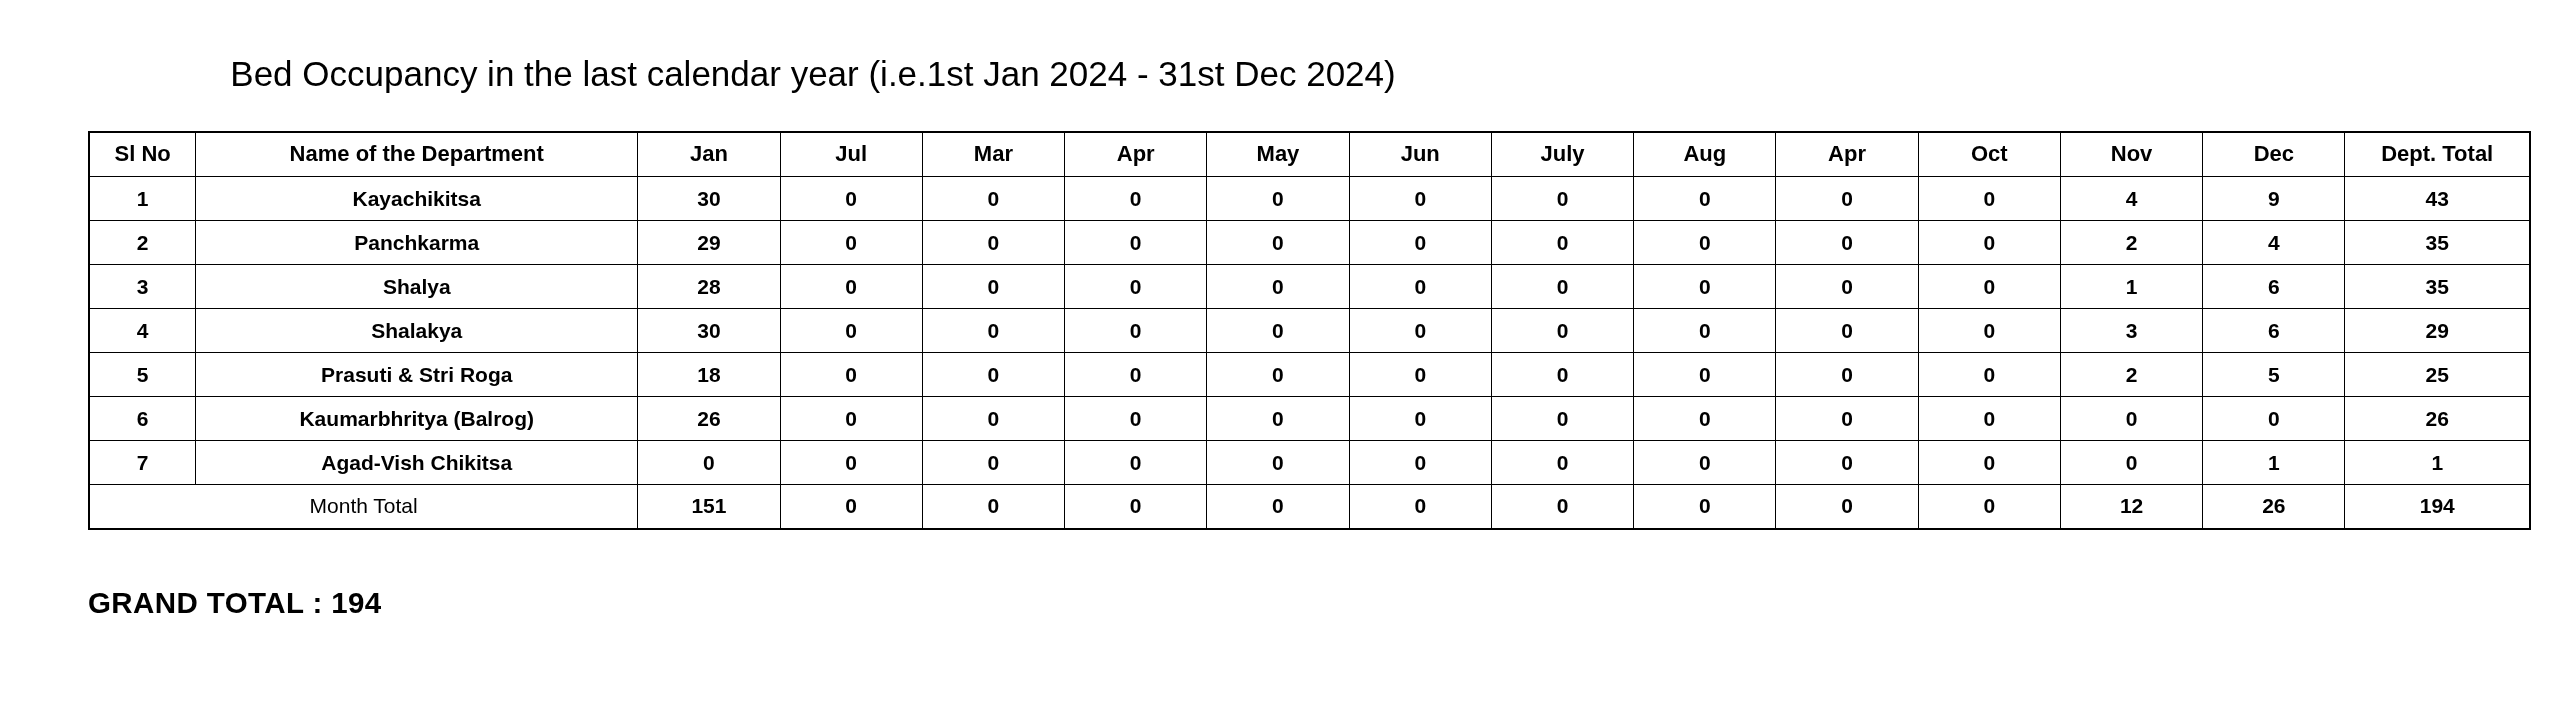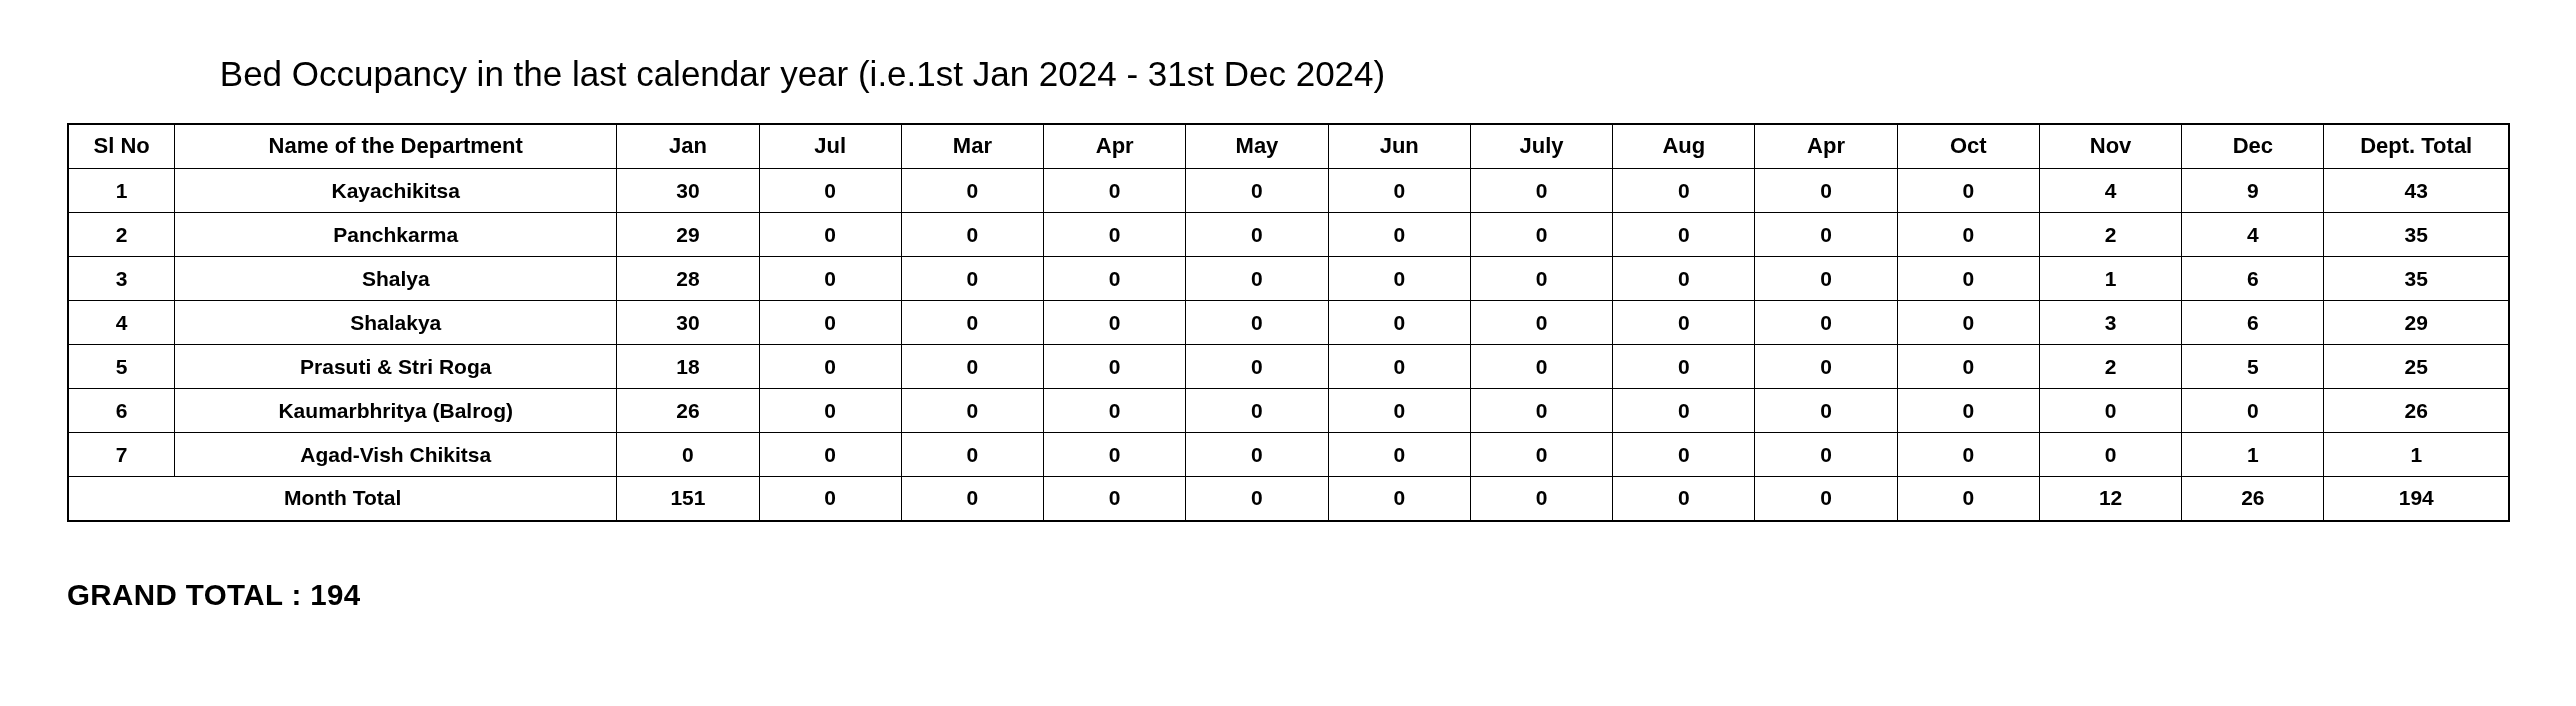--- a/index.html
+++ b/index.html
@@ -12,34 +12,35 @@
     height: 707px;
     font-family: "Liberation Sans", sans-serif;
     color: #000000;
     overflow: hidden;
   }
   .page {
     position: relative;
     width: 2096px;
     height: 707px;
     box-sizing: border-box;
+    padding-left: 21px;
   }
   .title {
     text-align: center;
     font-size: 35px;
     font-weight: 400;
     letter-spacing: 0px;
     padding-top: 55px;
     padding-left: 42px;
     padding-right: 533px;
     line-height: 1.1;
     white-space: nowrap;
   }
   .table-wrap {
-    margin-top: 29px;
+    margin-top: 37px;
     margin-left: 67px;
     width: 2443px;
   }
   table.occupancy {
     border-collapse: collapse;
     table-layout: fixed;
     width: 2443px;
     border: 2.1px solid #000;
   }
   table.occupancy th,
@@ -70,21 +71,21 @@
     font-weight: 400;
     font-size: 21px;
   }
   td.dept {
     text-align: left;
     padding-left: 11.2px;
     font-weight: bold;
     font-size: 21px;
   }
   tr.total-row td.month-total-label {
-    font-weight: bold;
+    font-weight: normal;
   }
   .grand-total {
     margin-top: 56px;
     margin-left: 67px;
     font-size: 29.5px;
     font-weight: bold;
     letter-spacing: 0.4px;
   }
 </style>
 </head>

